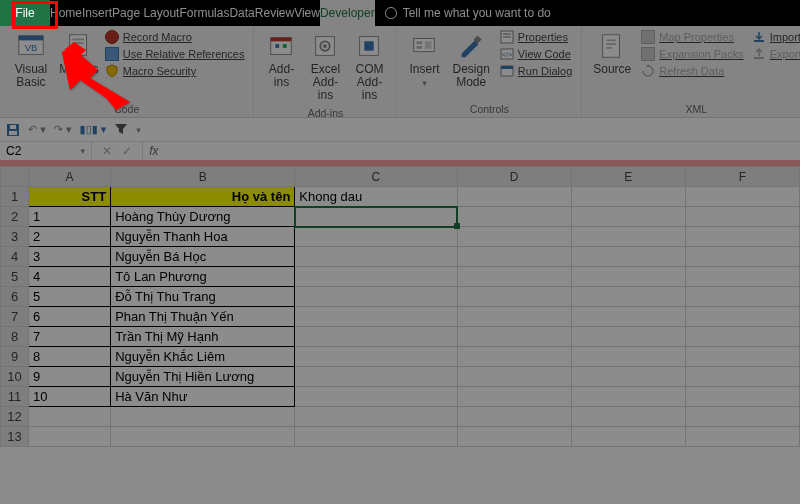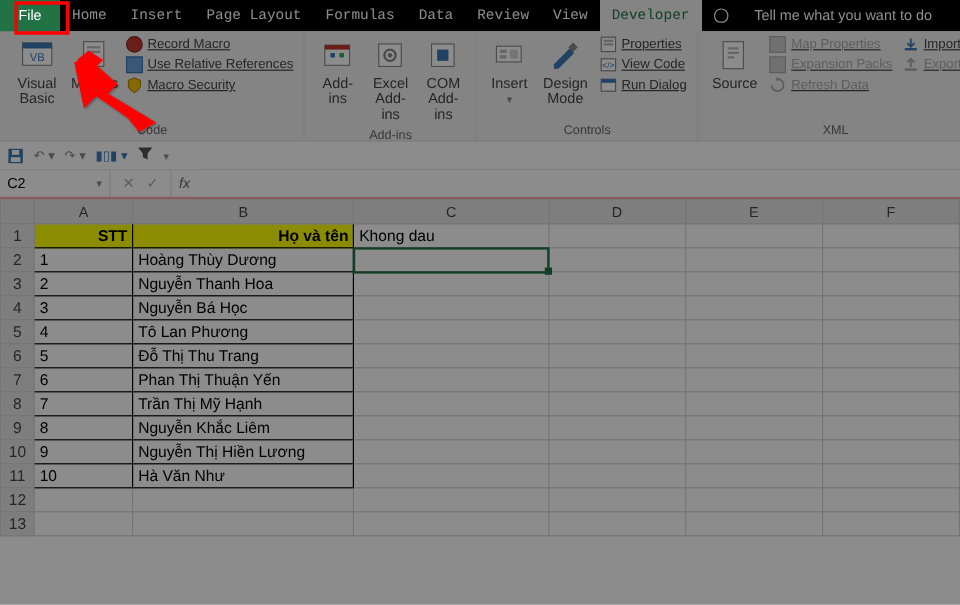--- a/index.html
+++ b/index.html
@@ -4,43 +4,43 @@
 <style>
 * { box-sizing: border-box; margin: 0; padding: 0; font-family: "Segoe UI", Arial, sans-serif; }
 body { width: 800px; height: 504px; background: #fff; overflow: hidden; position: relative; }
 
 .overlay { position: absolute; inset: 0; background: rgba(0,0,0,0.45); z-index: 100; pointer-events: none; }
 
 
 .tabs { height: 26px; background: #000000; display: flex; align-items: stretch; font-size: 12px; color: #fff; }
 .tab-file { width: 50px; display: flex; align-items: center; justify-content: center; background: #217346; color: #fff; font-weight: normal; position: relative; z-index: 200; }
 .highlight-box { position: absolute; border: 3px solid #ff0000; top: 1px; left: 12px; width: 46px; height: 28px; z-index: 201; }
-.tab { padding: 0 10px; display: flex; align-items: center; cursor: pointer; font-family: Liberation Mono, monospace; }
+.tab { padding: 0 0; display: flex; align-items: center; cursor: pointer; }
 .tab.active { background: #f1f1f1; color: #217346; }
-.tab-tell { display: flex; align-items: center; padding: 0 10px; gap: 22px; }
+.tab-tell { display: flex; align-items: center; padding: 0 10px; gap: 6px; }
 .bulb { width: 12px; height: 12px; border: 1.2px solid #fff; border-radius: 50% 50% 45% 45%; position: relative; }
 
 
 .ribbon { height: 92px; background: #f1f1f1; border-bottom: 1px solid #d4d4d4; display: flex; font-size: 11px; color: #444; }
 .group { border-right: 1px solid #e1e1e1; padding: 3px 6px 0; display: flex; flex-direction: column; justify-content: space-between; }
 .group-label { text-align: center; font-size: 10.5px; color: #666; padding: 2px 0; }
 .group-body { display: flex; gap: 2px; flex: 1; }
 .vbtn { display: flex; flex-direction: column; align-items: center; justify-content: flex-start; padding: 2px 5px; gap: 2px; cursor: pointer; min-width: 42px; }
 .vbtn .ico { width: 30px; height: 30px; }
 .vbtn .lbl { font-size: 12px; text-align: center; line-height: 1.1; }
 .vstack { display: flex; flex-direction: column; gap: 1px; text-decoration: underline; }
 .hitem { display: flex; align-items: center; gap: 4px; padding: 1px 3px; cursor: pointer; font-size: 11px; white-space: nowrap; }
 .hitem .sico { width: 14px; height: 14px; flex-shrink: 0; }
 
 
 .qat { height: 24px; background: #fff; border-bottom: 1px solid #e1e1e1; display: flex; align-items: center; padding: 0 6px; gap: 8px; font-size: 11px; color: #555; }
 .qat .qico { width: 14px; height: 14px; }
 
 
-.fbar { height: 24px; background: #fff; border-bottom: 2px solid #fca5a5; display: flex; align-items: stretch; font-size: 12px; }
+.fbar { height: 24px; background: #fff; border-bottom: 6px solid #fca5a5; display: flex; align-items: stretch; font-size: 12px; }
 .namebox { width: 92px; border-right: 1px solid #e1e1e1; display: flex; align-items: center; padding: 0 6px; justify-content: space-between; }
 .namebox input { border: none; width: 60px; font-size: 12px; outline: none; }
 .chev { font-size: 9px; color: #888; }
 .fcontrols { display: flex; align-items: center; gap: 10px; padding: 0 10px; border-right: 1px solid #e1e1e1; color: #aaa; font-size: 12px; }
 .fx { font-style: italic; font-size: 12px; color: #666; padding: 0 6px; display: flex; align-items: center; }
 .finput { flex: 1; border: none; outline: none; padding: 0 4px; }
 
 
 .grid-wrap { position: relative; }
 table { border-collapse: collapse; width: 100%; }

